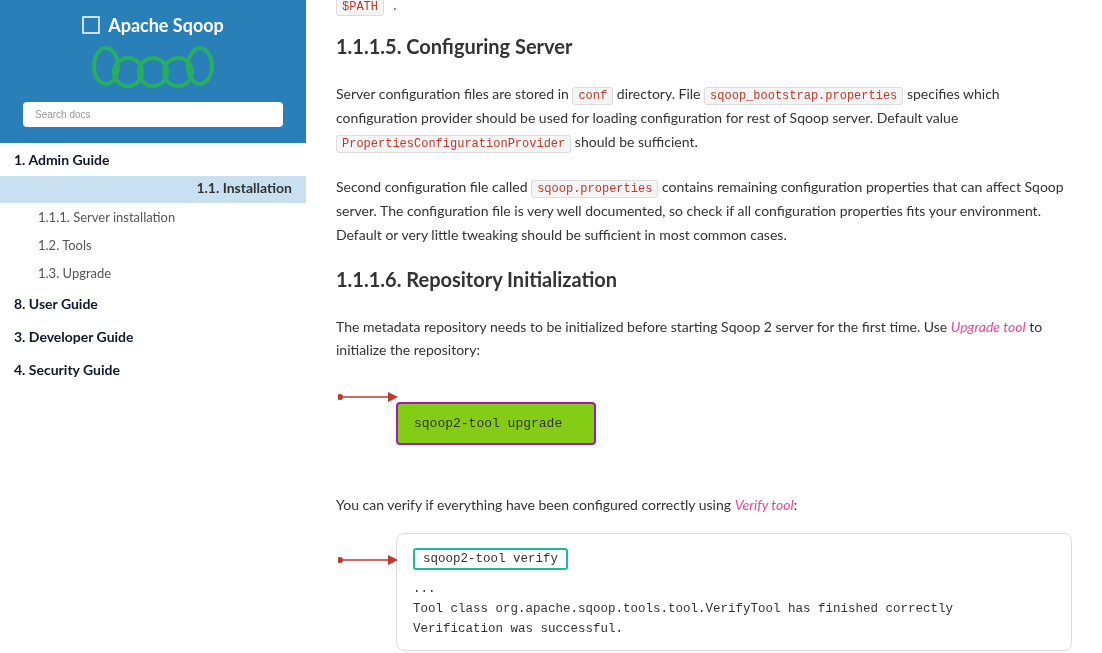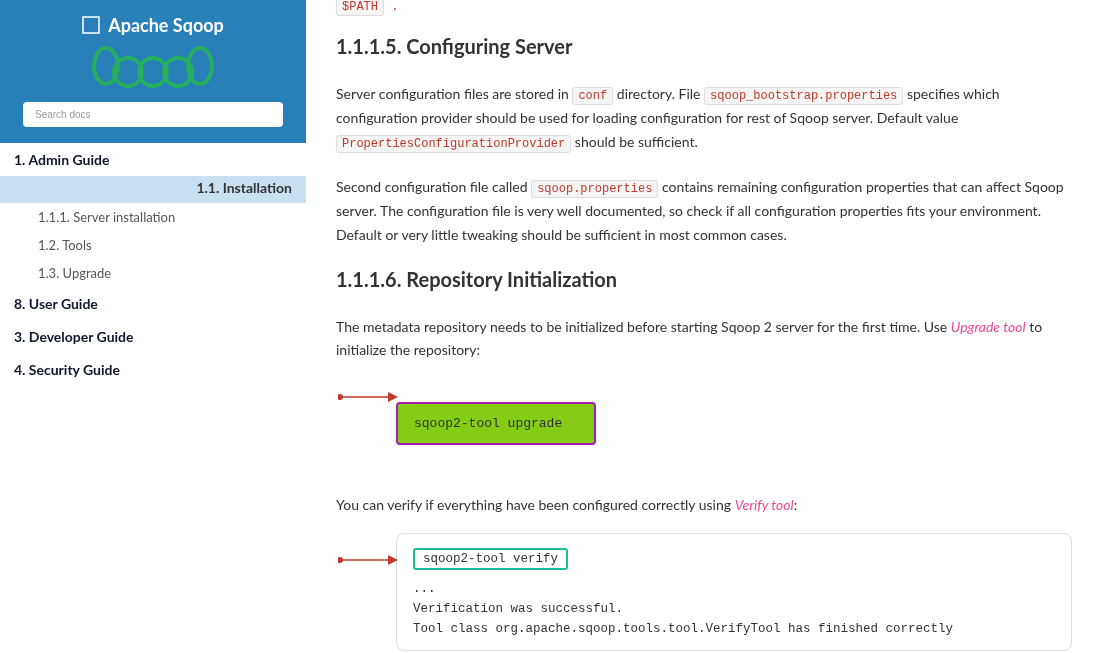--- a/index.html
+++ b/index.html
@@ -274,17 +274,17 @@
   <div style="position:relative; margin-left: 60px;">
 
     <svg style="position:absolute; left:-58px; top:12px;" width="60" height="30" viewBox="0 0 60 30">
       <line x1="2" y1="15" x2="50" y2="15" stroke="#c0392b" stroke-width="1.5"></line>
       <polygon points="50,10 60,15 50,20" fill="#c0392b"></polygon>
       <circle cx="2" cy="15" r="3" fill="#c0392b"></circle>
     </svg>
     <div class="code-block-full">
       <span class="cmd">sqoop2-tool verify</span><br>
       <span class="output">...</span>
+      <span class="output">Tool class org.apache.sqoop.tools.tool.VerifyTool has finished correctly</span>
       <span class="output">Verification was successful.</span>
-      <span class="output">Tool class org.apache.sqoop.tools.tool.VerifyTool has finished correctly</span>
     </div>
   </div>
 </main>
 
 </body></html>

